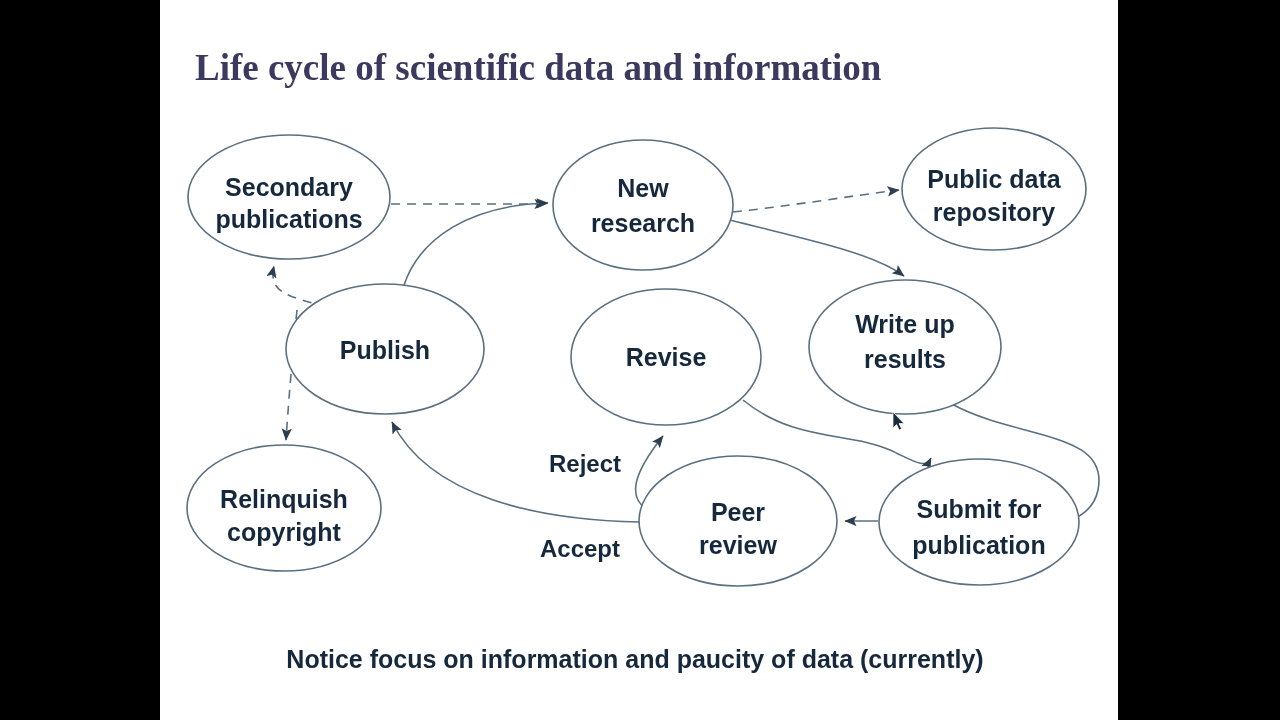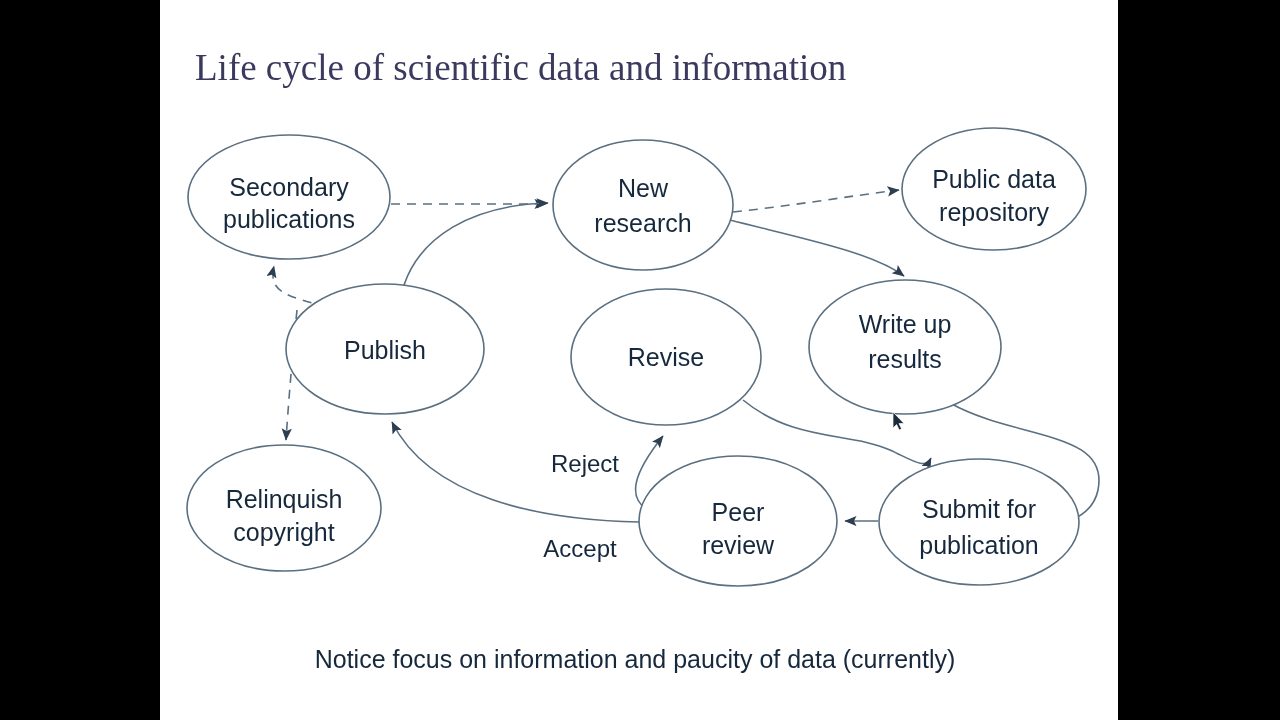--- a/index.html
+++ b/index.html
@@ -12,20 +12,21 @@
     width: 1280px;
     height: 720px;
     overflow: hidden;
     font-family: "Liberation Sans", sans-serif;
   }
   #screen {
     position: relative;
     width: 1280px;
     height: 720px;
     background: #4d7c0f;
+    font-weight: bold;
   }
   #slide {
     position: absolute;
     left: 160px;
     top: 0px;
     width: 958px;
     height: 720px;
     background: #ffffff;
     overflow: hidden;
   }

